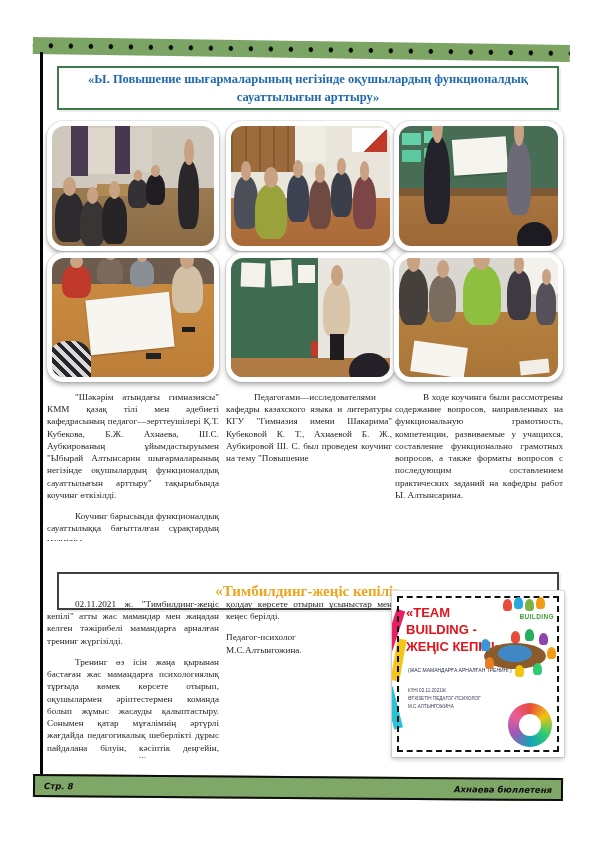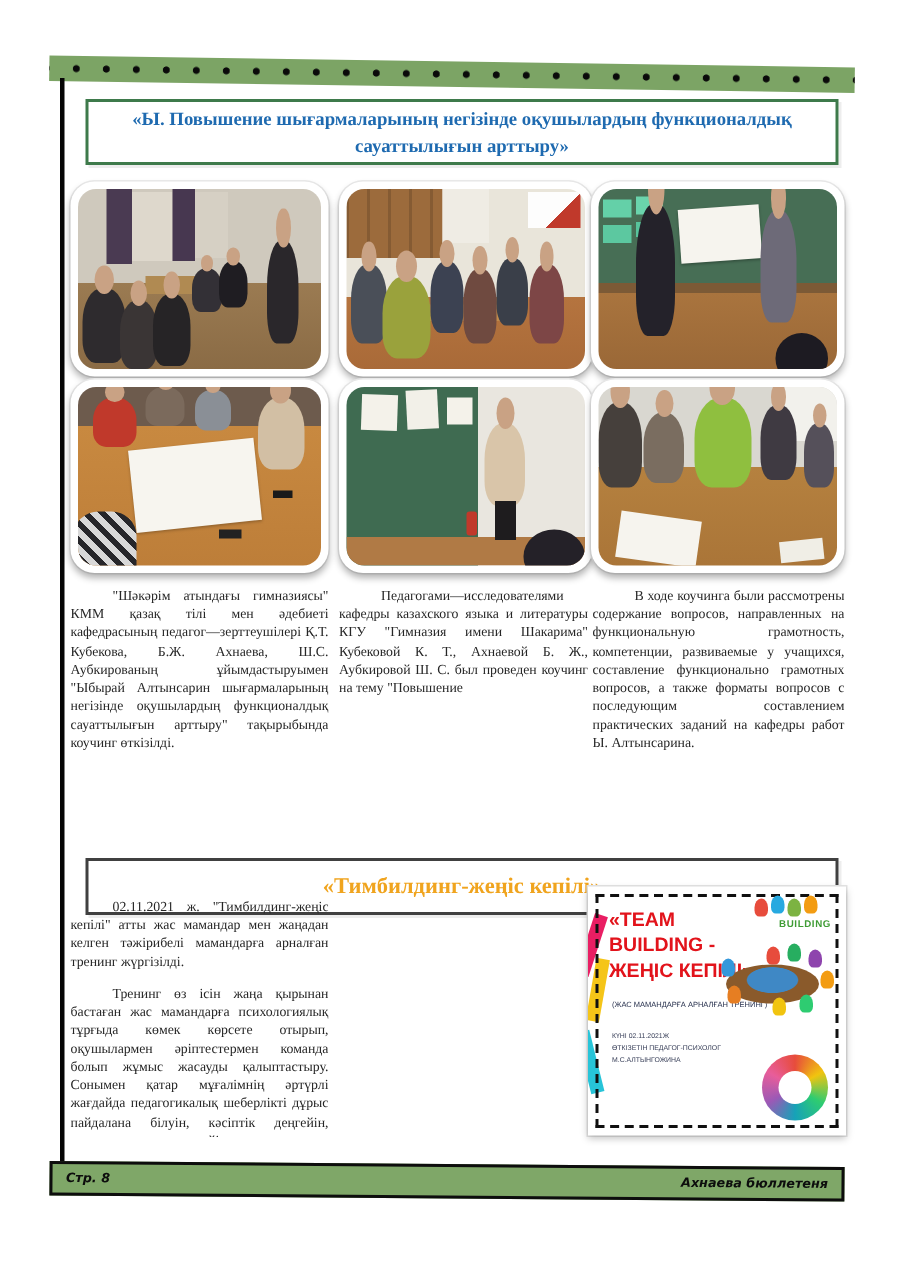--- a/index.html
+++ b/index.html
@@ -160,35 +160,41 @@
       <div class="pn" style="left:40%;top:6%;width:24%;height:50%;background:#8fbf3f"></div>
       <div class="pn" style="left:68%;top:10%;width:15%;height:42%;background:#3f3a42"></div>
       <div class="pn" style="left:86%;top:20%;width:13%;height:36%;background:#55505a"></div>
       <div class="abs" style="left:8%;bottom:2%;width:34%;height:26%;background:#f6f4ee;transform:rotate(8deg)"></div>
       <div class="abs" style="right:6%;bottom:2%;width:18%;height:12%;background:#f0eee6;transform:rotate(-6deg)"></div>
     </div>
   </div>
 
   <div class="col" style="left:47px;top:391px;width:172px;height:150px">
     <p class="ind">"Шәкәрім атындағы гимназиясы" КММ қазақ тілі мен әдебиеті кафедрасының педагог—зерттеушілері Қ.Т. Кубекова, Б.Ж. Ахнаева, Ш.С. Аубкированың ұйымдастыруымен "Ыбырай Алтынсарин шығармаларының негізінде оқушылардың функционалдық сауаттылығын арттыру" тақырыбында коучинг өткізілді.</p>
+    <p class="ind">Коучинг барысында функционалдық сауаттылыққа бағытталған сұрақтардың мазмұны,</p>
   </div>
   <div class="col" style="left:226px;top:391px;width:166px;height:150px">
     <p class="ind">Педагогами—исследователями кафедры казахского языка и литературы КГУ "Гимназия имени Шакарима" Кубековой К. Т., Ахнаевой Б. Ж., Аубкировой Ш. С. был проведен коучинг на тему "Повышение</p>
   </div>
   <div class="col" style="left:395px;top:391px;width:168px;height:150px">
     <p class="ind">В ходе коучинга были рассмотрены содержание вопросов, направленных на функциональную грамотность, компетенции, развиваемые у учащихся, составление функционально грамотных вопросов, а также форматы вопросов с последующим составлением практических заданий на кафедры работ Ы. Алтынсарина.</p>
   </div>
 
   <div class="title-box title-box2">
     <span>«Тимбилдинг-жеңіс кепілі»</span>
   </div>
 
   <div class="col" style="left:47px;top:598px;width:172px;height:160px">
     <p class="ind">02.11.2021 ж. "Тимбилдинг-жеңіс кепілі" атты жас мамандар мен жаңадан келген тәжірибелі мамандарға арналған тренинг жүргізілді.</p>
     <p class="ind">Тренинг өз ісін жаңа қырынан бастаған жас мамандарға психологиялық тұрғыда көмек көрсете отырып, оқушылармен әріптестермен команда болып жұмыс жасауды қалыптастыру. Сонымен қатар мұғалімнің әртүрлі жағдайда педагогикалық шеберлікті дұрыс пайдалана білуін, кәсіптік деңгейін, қиындықты жеңу деңгейін дамытуға</p>
+  </div>
+  <div class="col" style="left:226px;top:598px;width:166px;height:120px">
+    <p>қолдау көрсете отырып ұсыныстар мен кеңес берілді.</p>
+    <p class="plain">Педагог-психолог</p>
+    <p class="plain tight">М.С.Алтынгожина.</p>
   </div>
 
   <div class="poster">
     <div class="ribbon" style="left:-2px;top:18px;background:#e91e63;transform:rotate(18deg)"></div>
     <div class="ribbon" style="left:2px;top:48px;background:#f5c518;transform:rotate(10deg)"></div>
     <div class="ribbon" style="left:-3px;top:96px;background:#27c4d8;transform:rotate(-14deg)"></div>
     <div class="poster-dash"></div>
 
     <div class="dotp" style="right:52px;top:8px;background:#e74c3c"></div>
     <div class="dotp" style="right:41px;top:6px;background:#27a9e0"></div>

